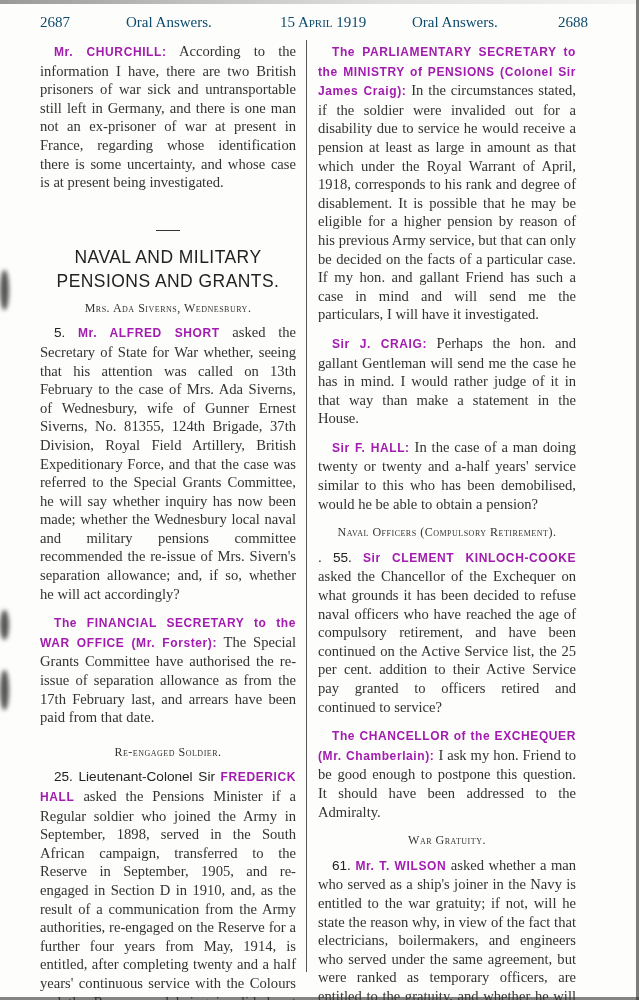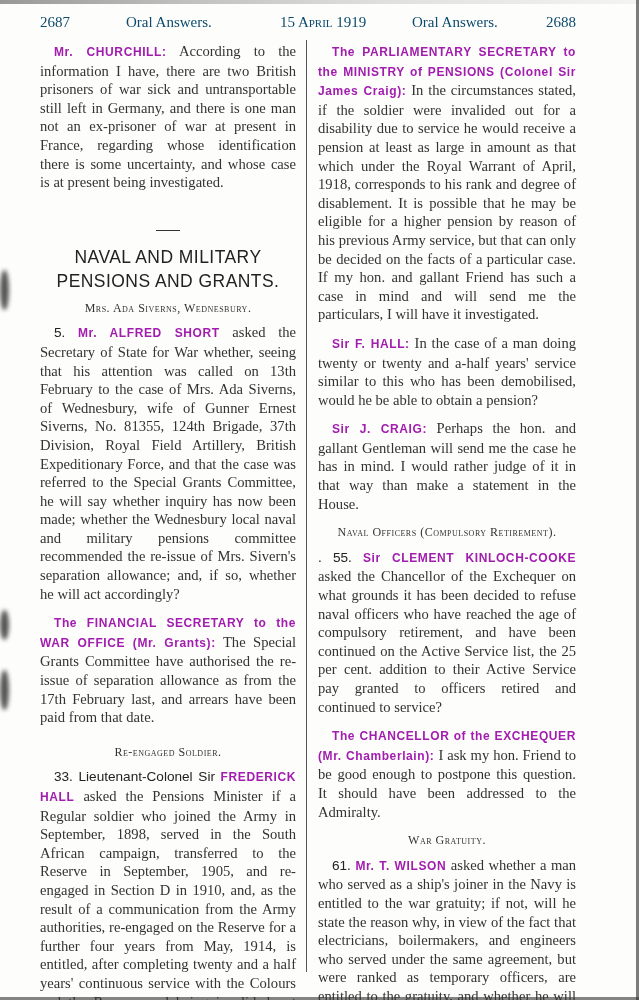--- a/index.html
+++ b/index.html
@@ -37,63 +37,63 @@
 <div class="bottomedge"></div>
 <div class="blot" style="top:270px;height:40px;"></div>
 <div class="blot" style="top:610px;height:30px;"></div>
 <div class="blot" style="top:670px;height:40px;"></div>
 
 <div class="header">
   <span style="left:0;">2687</span>
   <span class="h-italic" style="left:86px;">Oral Answers.</span>
   <span class="smallcaps" style="left:240px;">15 April 1919</span>
   <span class="h-italic" style="left:372px;">Oral Answers.</span>
-  <span style="left:506px;text-align:right;">2688</span>
+  <span style="left:518px;text-align:right;">2688</span>
 </div>
 
 <div class="divider"></div>
 
 <div class="col left">
   <p class="ind">
     <span class="sp">Mr. CHURCHILL:</span>
     <span>According to the information I have, there are two British prisoners of war sick and untransportable still left in Germany, and there is one man not an ex-prisoner of war at present in France, regarding whose identification there is some uncertainty, and whose case is at present being investigated.</span>
   </p>
   <div class="rule"></div>
   <h2>NAVAL AND MILITARY PENSIONS AND GRANTS.</h2>
   <div class="subhead">Mrs. Ada Siverns, Wednesbury.</div>
   <p class="ind">
     <span class="sp-n">5.</span>
     <span class="sp">Mr. ALFRED SHORT</span>
     <span>asked the Secretary of State for War whether, seeing that his attention was called on 13th February to the case of Mrs. Ada Siverns, of Wednesbury, wife of Gunner Ernest Siverns, No. 81355, 124th Brigade, 37th Division, Royal Field Artillery, British Expeditionary Force, and that the case was referred to the Special Grants Committee, he will say whether inquiry has now been made; whether the Wednesbury local naval and military pensions committee recommended the re-issue of Mrs. Sivern's separation allowance; and, if so, whether he will act accordingly?</span>
   </p>
   <p class="ind">
-    <span class="sp">The FINANCIAL SECRETARY to the WAR OFFICE (Mr. Grants):</span>
+    <span class="sp">The FINANCIAL SECRETARY to the WAR OFFICE (Mr. Forster):</span>
     <span>The Special Grants Committee have authorised the re-issue of separation allowance as from the 17th February last, and arrears have been paid from that date.</span>
   </p>
   <div class="subhead" style="margin-top:16px;">Re-engaged Soldier.</div>
   <p class="ind">
-    <span class="sp-n">33.</span>
+    <span class="sp-n">25.</span>
     <span class="sp-n">Lieutenant-Colonel Sir</span>
     <span class="sp">FREDERICK HALL</span>
     <span>asked the Pensions Minister if a Regular soldier who joined the Army in September, 1898, served in the South African campaign, transferred to the Reserve in September, 1905, and re-engaged in Section D in 1910, and, as the result of a communication from the Army authorities, re-engaged on the Reserve for a further four years from May, 1914, is entitled, after completing twenty and a half years' continuous service with the Colours and the Reserve and being invalided out after serving in the present War, to a pension allowance; and, if so, of what amount?</span>
   </p>
 </div>
 
 <div class="col right">
   <p class="ind">
     <span class="sp">The PARLIAMENTARY SECRETARY to the MINISTRY of PENSIONS (Colonel Sir James Craig):</span>
     <span>In the circumstances stated, if the soldier were invalided out for a disability due to service he would receive a pension at least as large in amount as that which under the Royal Warrant of April, 1918, corresponds to his rank and degree of disablement. It is possible that he may be eligible for a higher pension by reason of his previous Army service, but that can only be decided on the facts of a particular case. If my hon. and gallant Friend has such a case in mind and will send me the particulars, I will have it investigated.</span>
   </p>
   <p class="ind">
+    <span class="sp">Sir J. CRAIG:</span>
+    <span>Perhaps the hon. and gallant Gentleman will send me the case he has in mind. I would rather judge of it in that way than make a statement in the House.</span>
+  </p>
+  <p class="ind">
     <span class="sp">Sir F. HALL:</span>
     <span>In the case of a man doing twenty or twenty and a-half years' service similar to this who has been demobilised, would he be able to obtain a pension?</span>
-  </p>
-  <p class="ind">
-    <span class="sp">Sir J. CRAIG:</span>
-    <span>Perhaps the hon. and gallant Gentleman will send me the case he has in mind. I would rather judge of it in that way than make a statement in the House.</span>
   </p>
   <div class="subhead" style="margin-top:2px;">Naval Officers (Compulsory Retirement).</div>
   <p>
     <span class="sp-n">. 55.</span>
     <span class="sp">Sir CLEMENT KINLOCH-COOKE</span>
     <span>asked the Chancellor of the Exchequer on what grounds it has been decided to refuse naval officers who have reached the age of compulsory retirement, and have been continued on the Active Service list, the 25 per cent. addition to their Active Service pay granted to officers retired and continued to service?</span>
   </p>
   <p class="ind">
     <span class="sp">The CHANCELLOR of the EXCHEQUER (Mr. Chamberlain):</span>
     <span>I ask my hon. Friend to be good enough to postpone this question. It should have been addressed to the Admiralty.</span>

